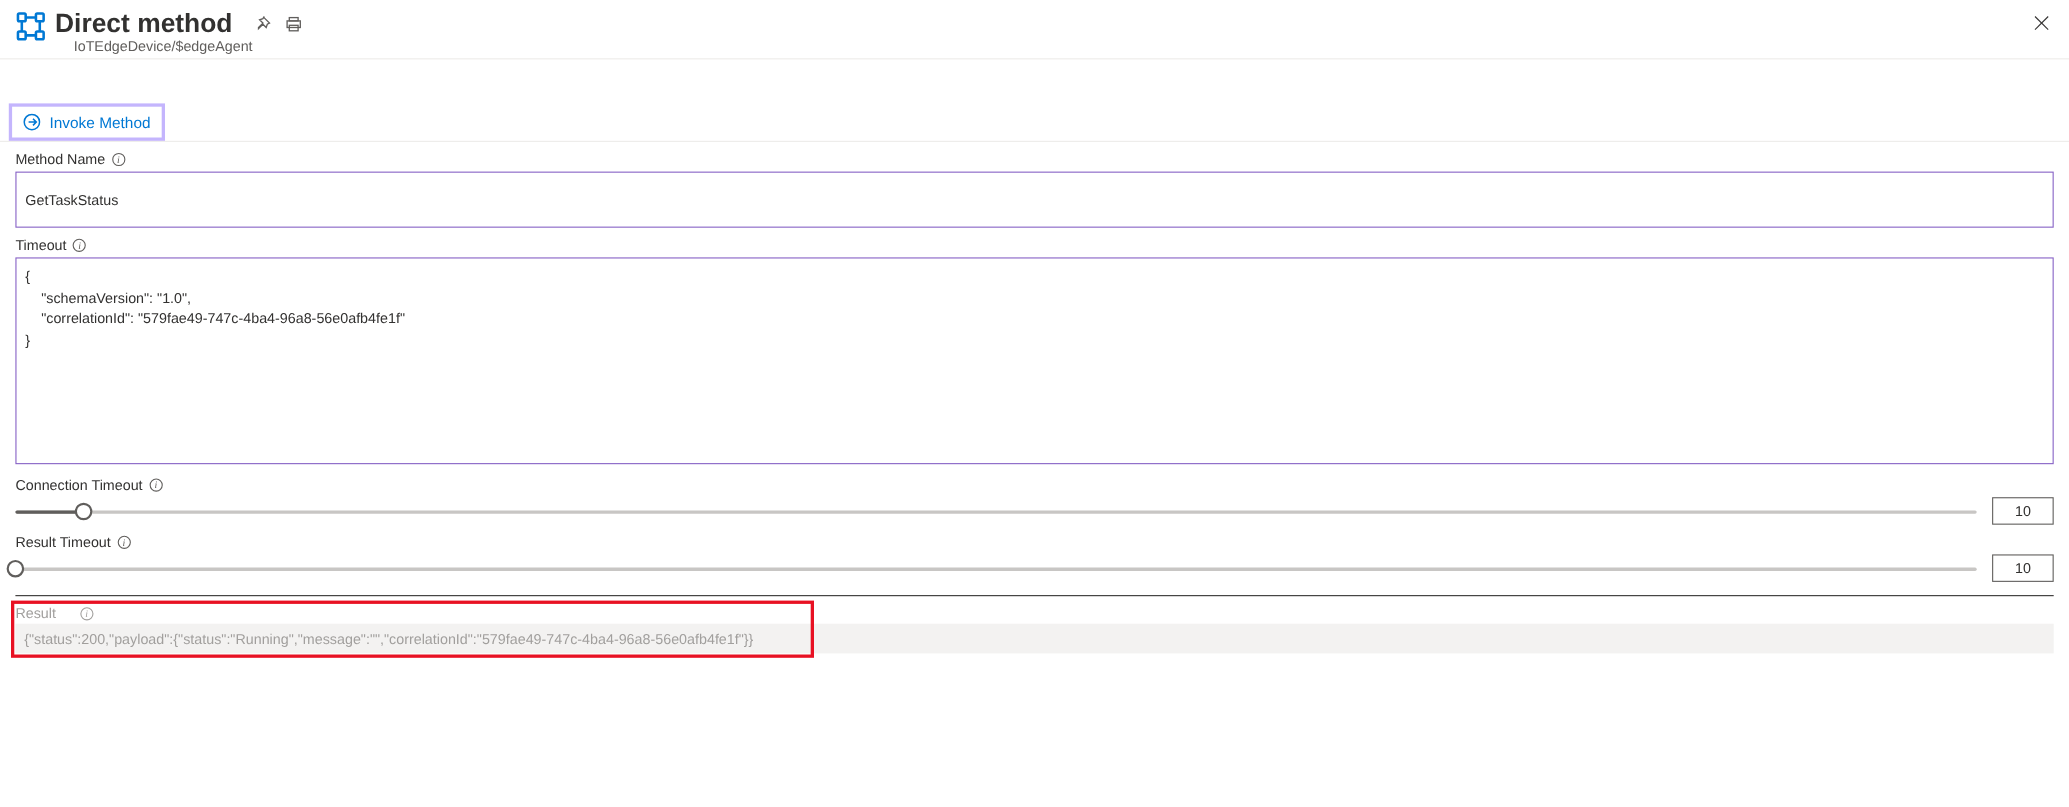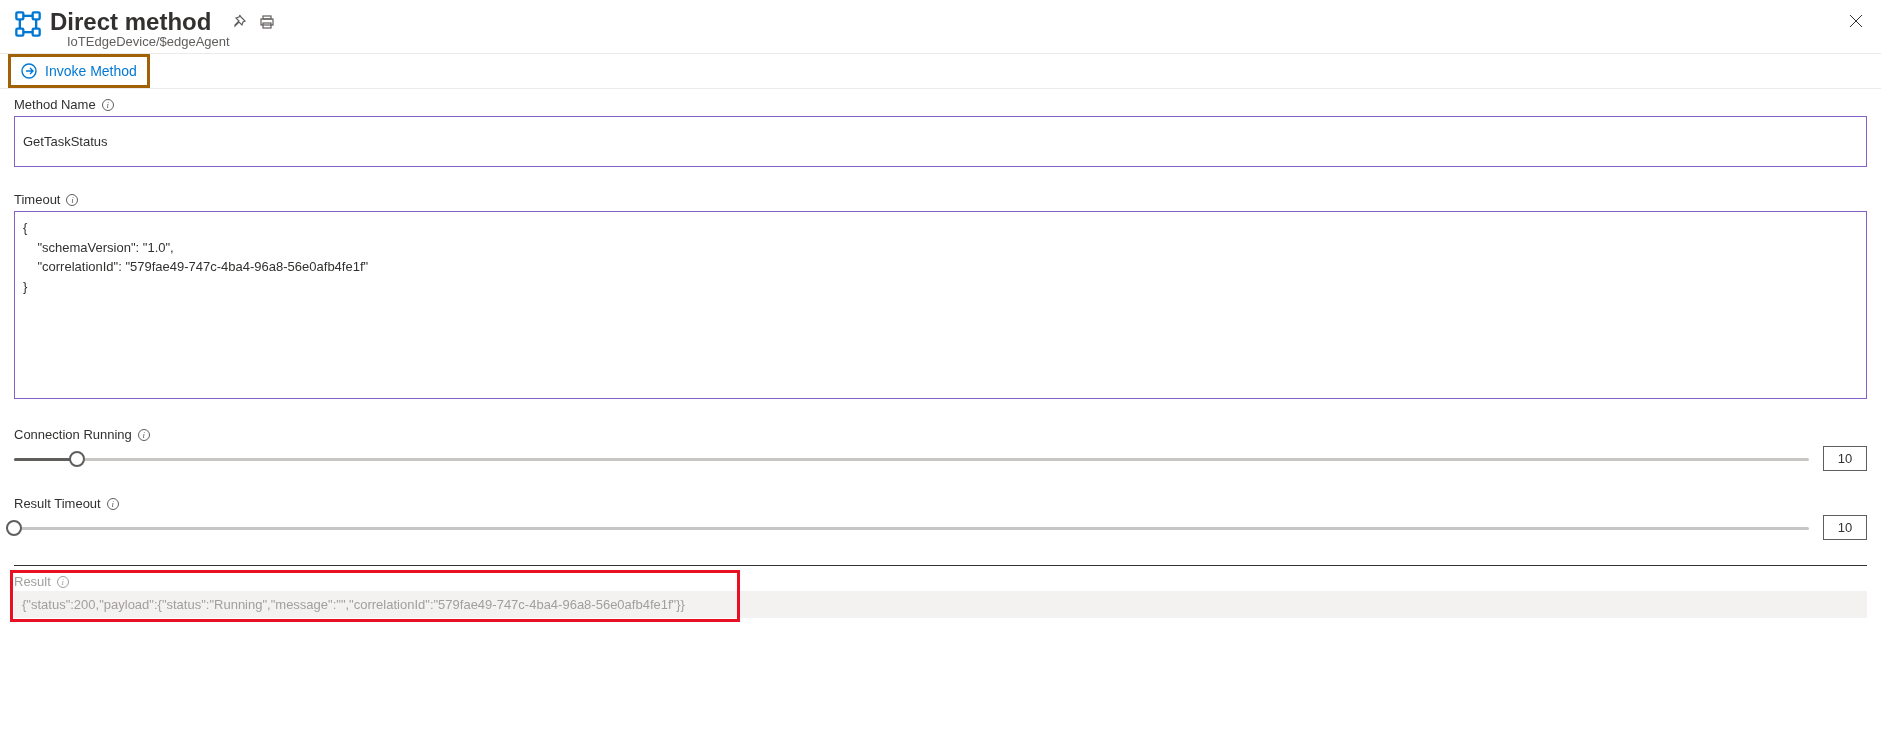--- a/index.html
+++ b/index.html
@@ -80,28 +80,29 @@
       padding: 6px 10px;
       cursor: pointer;
       color: #0078d4;
       font-size: 14px;
     }
     .invoke-icon {
       width: 16px;
       height: 16px;
     }
     .highlight-red {
-      border: 3px solid #a16207;
+      border: 3px solid #c4b5fd;
       display: inline-block;
+      margin-top: 40px;
     }
     .content {
       padding: 8px 14px;
     }
     .field-group {
-      margin-bottom: 25px;
+      margin-bottom: 8px;
     }
     .field-label {
       font-size: 13px;
       color: #323130;
       display: flex;
       align-items: center;
       gap: 6px;
       margin-bottom: 4px;
     }
     .info-icon {
@@ -172,41 +173,41 @@
       position: absolute;
       top: 2px;
       width: 16px;
       height: 16px;
       background: #fff;
       border: 2px solid #605e5c;
       border-radius: 50%;
       transform: translateX(-50%);
     }
     .slider-value {
-      width: 44px;
+      width: 56px;
       padding: 4px 6px;
       border: 1px solid #605e5c;
       font-size: 13px;
       text-align: center;
       color: #323130;
     }
     .divider {
       border: none;
       border-top: 1px solid #323130;
       margin: 12px 0 8px 0;
     }
     .result-section {
       position: relative;
     }
     .result-label {
       font-size: 13px;
       color: #a19f9d;
       display: flex;
       align-items: center;
-      gap: 6px;
+      gap: 22px;
       margin-bottom: 2px;
     }
     .result-box {
       background: #f3f2f1;
       padding: 6px 8px;
       font-size: 13px;
       color: #a19f9d;
       min-height: 24px;
     }
     .result-highlight {
@@ -288,21 +289,21 @@
       <span class="info-icon">i</span>
     </div>
     <textarea class="textarea" id="payload-ta" style="">{
     "schemaVersion": "1.0",
     "correlationId": "579fae49-747c-4ba4-96a8-56e0afb4fe1f"
 }</textarea>
   </div>
 
   <div class="field-group">
     <div class="field-label">
-      <span>Connection Running</span>
+      <span>Connection Timeout</span>
       <span class="info-icon">i</span>
     </div>
     <div class="slider-row">
       <div class="slider-track">
         <div class="slider-rail"></div>
         <div class="slider-fill" id="ct-fill" style="width: 3.5%;"></div>
         <div class="slider-thumb" id="ct-thumb" style="left: 3.5%;"></div>
       </div>
       <input class="slider-value" value="10" style="">
     </div>

